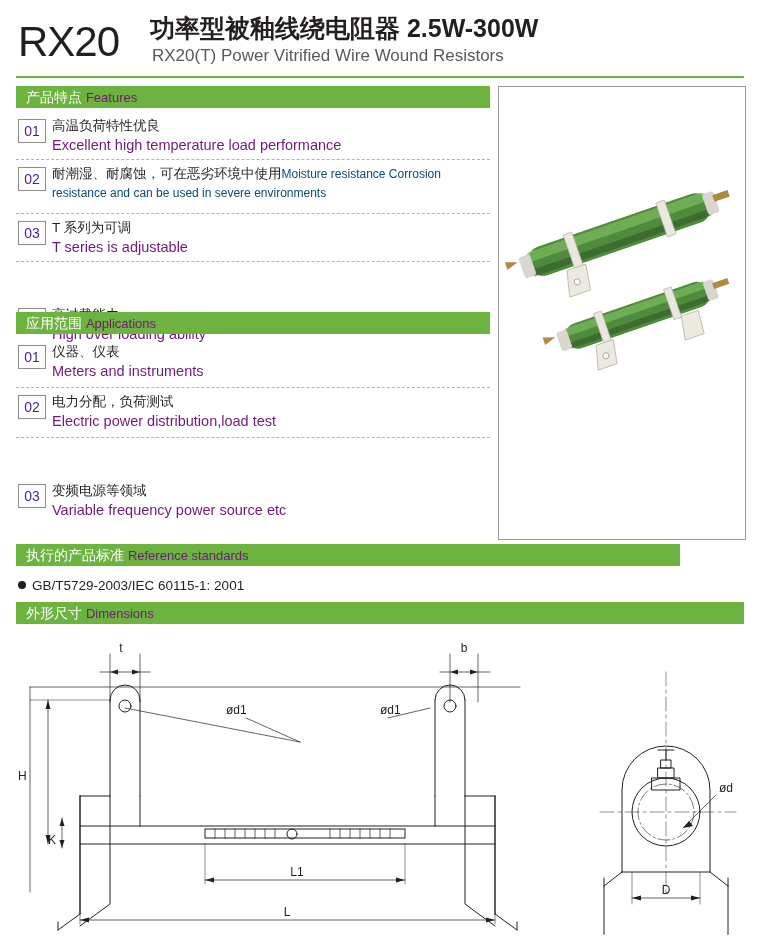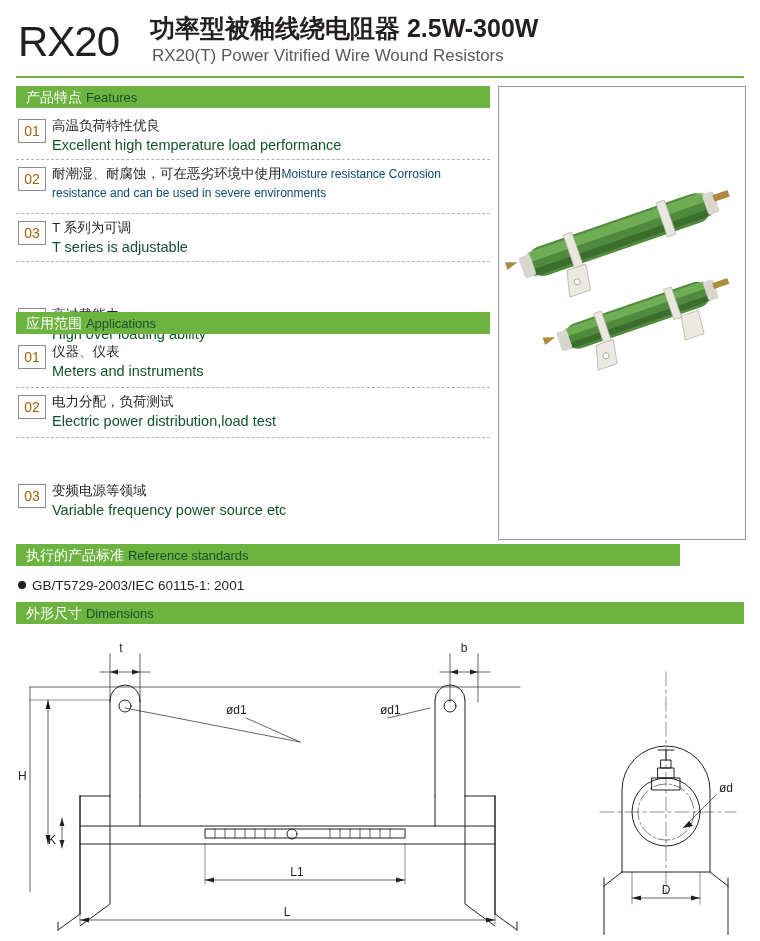--- a/index.html
+++ b/index.html
@@ -53,26 +53,26 @@
     border-bottom:1px dashed #b3b3b3;
     min-height:48px;
     box-sizing:border-box;
   }
   .row:last-child{border-bottom:none;margin-top:39px;}
   .num{
     position:absolute;left:2px;top:7px;
     width:26px;height:22px;line-height:22px;
     text-align:center;
     border:1px solid #8c8c8c;
-    font-size:14px;color:#a16207;
+    font-size:14px;color:#4c1d95;
     background:#fff;
   }
   .txt{margin-left:36px;padding-top:4px;}
   .cn{font-size:13.5px;color:#231f20;line-height:19px;}
-  .en{font-size:14.5px;color:#14532d;line-height:20px;}
+  .en{font-size:14.5px;color:#701a75;line-height:20px;}
   .en-small{font-size:12px;color:#0c4a6e;}
 
   
   .img-panel{
     position:absolute;left:498px;top:86px;width:246px;height:452px;
     border:1px solid #9a9a9a;background:#ffffff;overflow:hidden;
   }
 
   
   .std-text{

